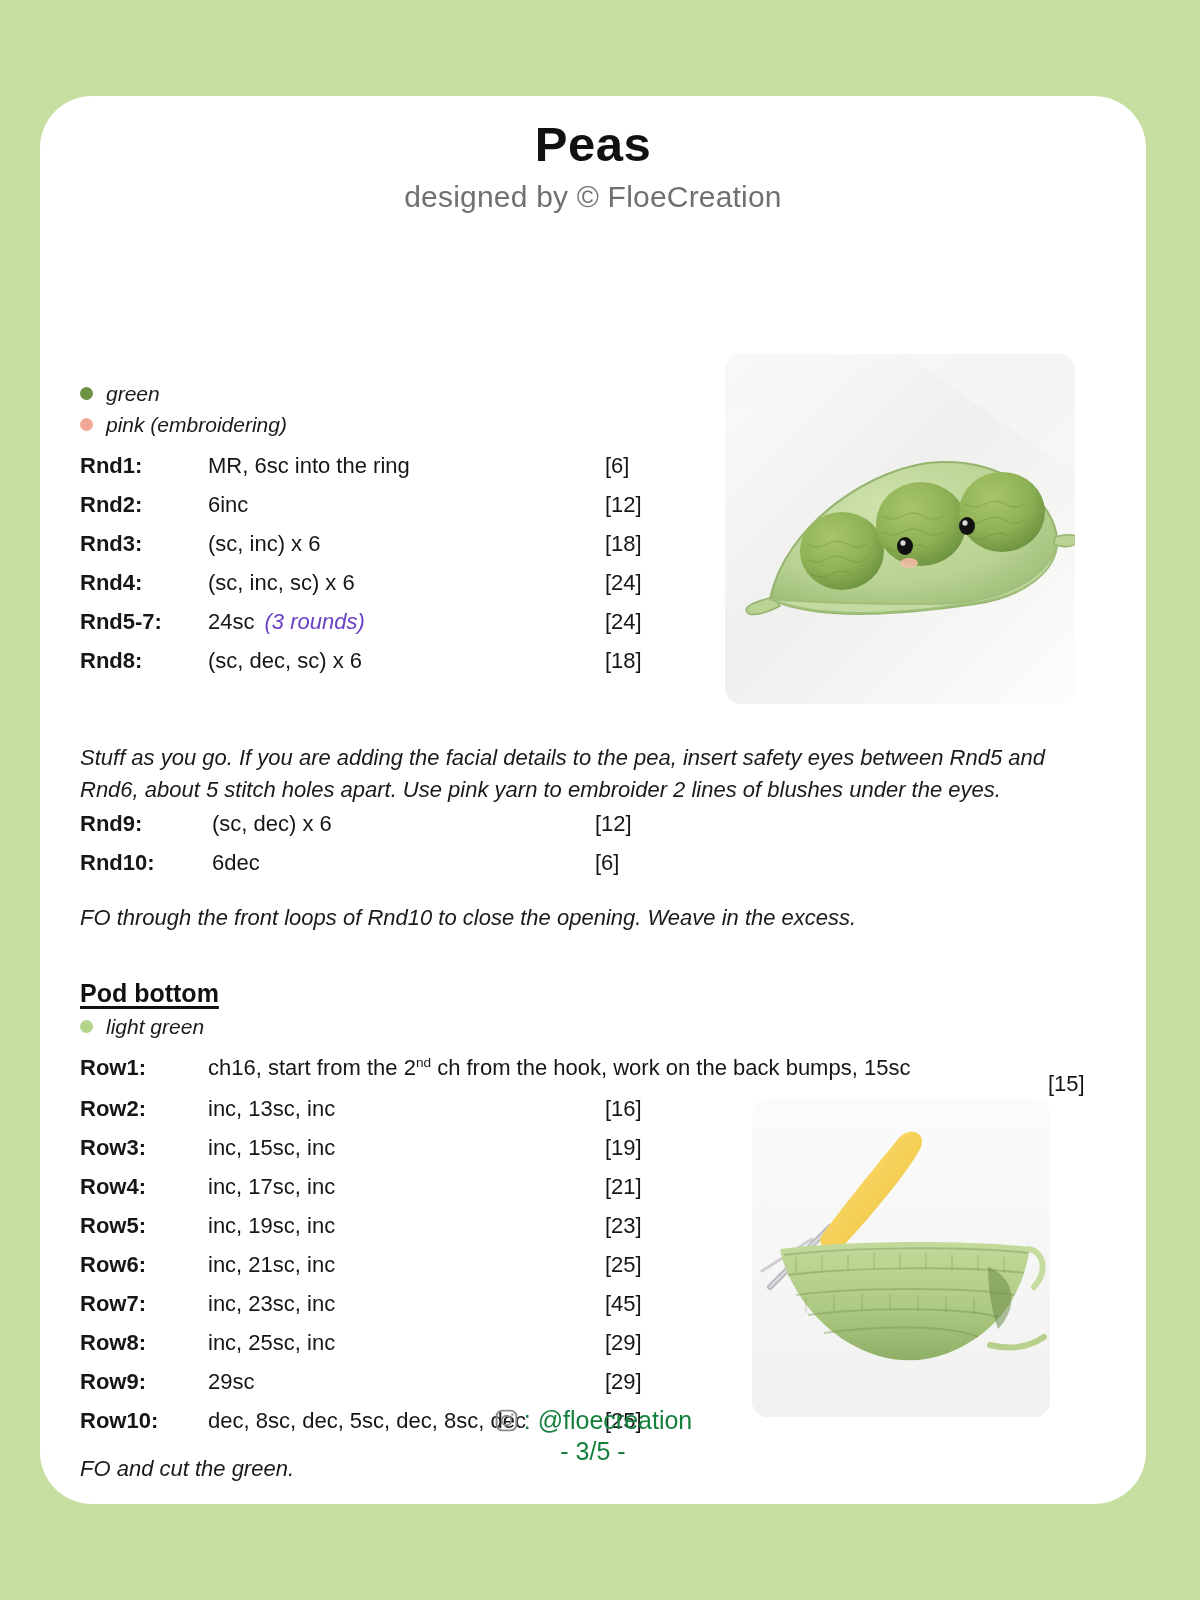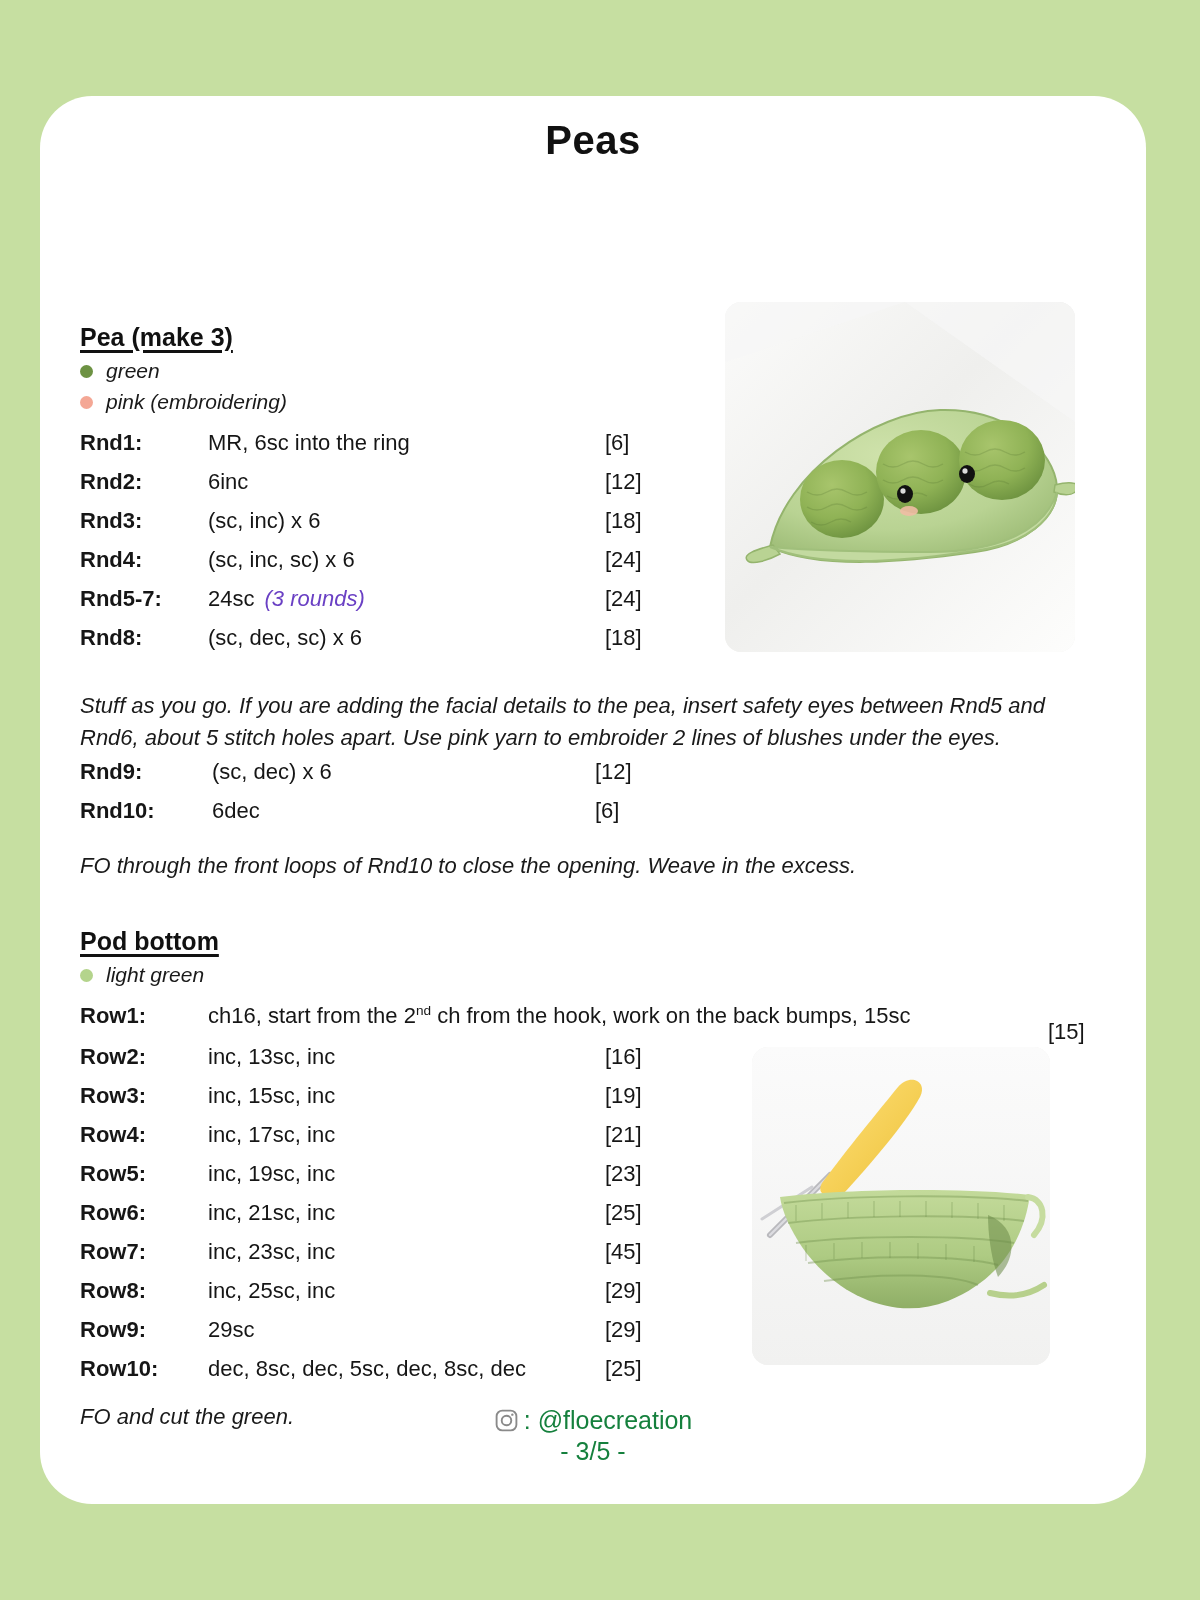--- a/index.html
+++ b/index.html
@@ -19,21 +19,21 @@
     width: 1106px;
     height: 1408px;
     background: #ffffff;
     border-radius: 52px;
     overflow: hidden;
   }
 
   
   .doc-title {
     text-align: center;
-    font-size: 40px;
+    font-size: 49px;
     font-weight: 700;
     color: #111111;
     letter-spacing: 0.5px;
     margin-top: 22px;
     line-height: 1.1;
   }
   .doc-subtitle {
     text-align: center;
     font-size: 30px;
     color: #707070;
@@ -139,20 +139,21 @@
   }
   .ig-icon { display: inline-block; width: 25px; height: 25px; }
   .footer-page { font-size: 25px; margin-top: 2px; }
 </style>
 </head>
 <body>
 
 <div class="page-card">
 
   <h1 class="doc-title">Peas</h1>
+  <div class="doc-subtitle">designed by © FloeCreation</div>
 
   <div class="content">
 
     <div class="photo" id="photo-peas">
       <svg width="350" height="350" viewBox="0 0 350 350">
         <defs>
           <linearGradient id="bg1" x1="0" y1="0" x2="1" y2="1">
             <stop offset="0%" stop-color="#fbfbfa"></stop>
             <stop offset="45%" stop-color="#efefed"></stop>
             <stop offset="100%" stop-color="#fdfdfc"></stop>
@@ -253,21 +254,20 @@
 
         <path d="M236 168 C262 178 268 206 246 230 C240 214 236 190 236 168 Z" fill="#6c8a48" opacity="0.55"></path>
 
         <path d="M276 150 C292 152 296 172 282 188" stroke="#c6dc9f" stroke-width="6" fill="none" stroke-linecap="round"></path>
         <path d="M238 246 C262 252 280 246 292 238" stroke="#b7d08c" stroke-width="6" fill="none" stroke-linecap="round"></path>
       </svg>
     </div>
 
     <div style="position:absolute; left:40px; top:161px; width:620px;">
 
-      <div class="section-heading">Pea (make 3)</div>
 
       <div class="legend-row">
         <span class="legend-dot" style="background:#6d9243"></span>
         <span class="legend-label">green</span>
       </div>
       <div class="legend-row">
         <span class="legend-dot" style="background:#f4a795"></span>
         <span class="legend-label">pink (embroidering)</span>
       </div>
 

